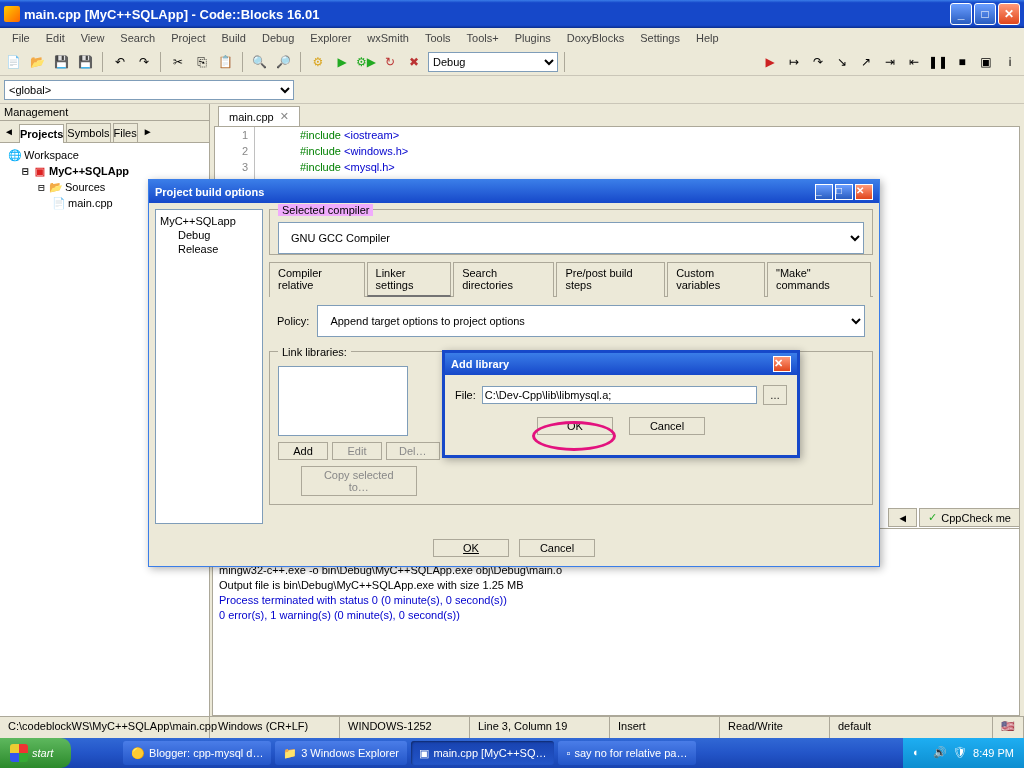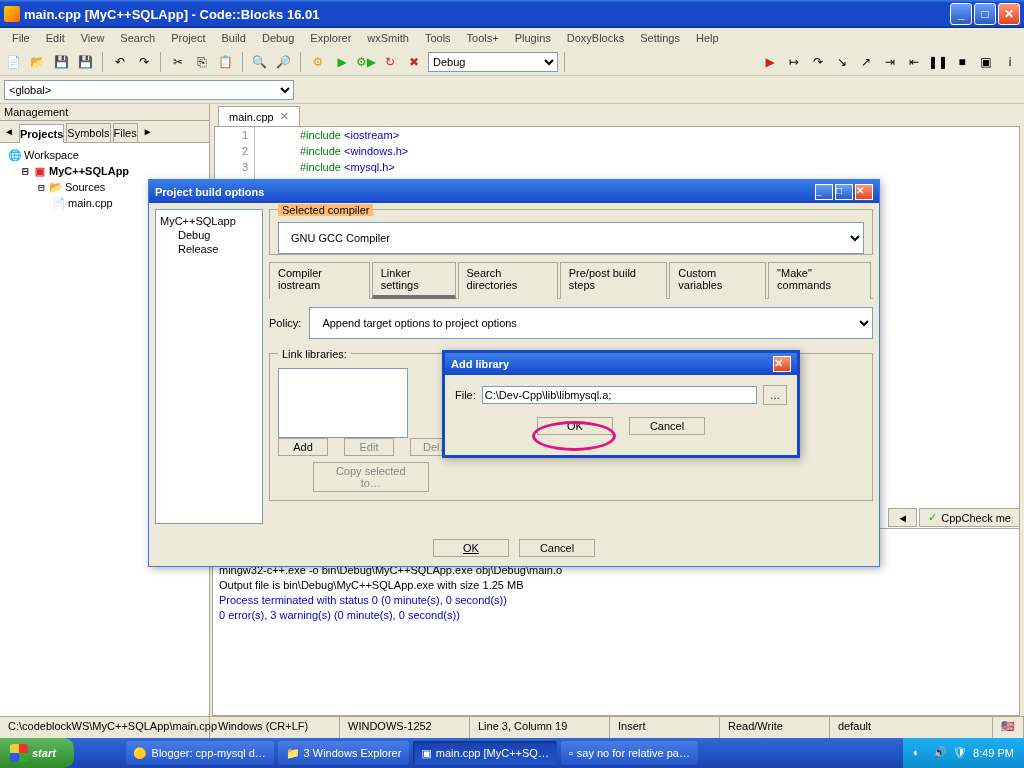--- a/index.html
+++ b/index.html
@@ -57,26 +57,26 @@
 .dialog1 { position: absolute; left: 148px; top: 179px; width: 732px; height: 388px; background: #ece9d8; border: 1px solid #3a7de8; box-shadow: 2px 2px 8px rgba(0,0,0,0.3); }
 .dialog1 .dlg-title { height: 23px; background: linear-gradient(to bottom, #3a7de8 0%, #1648c9 100%); color: #fff; font-weight: bold; padding: 3px 6px; display: flex; align-items: center; justify-content: space-between; font-size: 12px; }
 .dlg-title .win-btns { display: flex; gap: 2px; }
 .dlg-title .win-btn { width: 18px; height: 16px; font-size: 10px; }
 .dialog1 .dlg-body { display: flex; height: calc(100% - 23px - 36px); padding: 6px; gap: 6px; }
 .dlg-tree { width: 108px; background: #fff; border: 1px solid #7f9db9; padding: 4px; font-size: 11px; }
 .dlg-tree div { padding: 1px 0; }
 .dlg-tree .sub { padding-left: 18px; }
 .dlg-right { flex: 1; display: flex; flex-direction: column; }
 .fieldset { border: 1px solid #aca899; padding: 8px; margin-bottom: 6px; }
-.fieldset-label { position: relative; top: -14px; background: #fdba74; padding: 0 4px; font-size: 11px; display: inline-block; }
+.fieldset-label { position: relative; top: -14px; background: #f0abfc; padding: 0 4px; font-size: 11px; display: inline-block; }
 .dlg-right select, .dlg-right input[type=text] { border: 1px solid #7f9db9; background: #fff; font-size: 11px; padding: 8px; }
 .tabs2 { display: flex; border-bottom: 1px solid #aca899; }
 .tab2 { padding: 4px 8px; border: 1px solid #aca899; border-bottom: none; background: #ece9d8; font-size: 11px; margin-right: 2px; position: relative; top: 1px; }
-.tab2.active { background: #ece9d8; border-bottom: 4px solid #737373; }
-.policy-row { display: flex; align-items: center; gap: 8px; margin: 8px 0; }
+.tab2.active { background: #ece9d8; border-bottom: 2px solid #737373; }
+.policy-row { display: flex; align-items: center; gap: 8px; margin: 8px 8px; }
 .link-lib { border: 1px solid #aca899; margin-top: 6px; padding: 8px; }
 .link-lib-label { position: relative; top: -14px; background: #ece9d8; padding: 0 4px; font-size: 11px; }
 .listbox { width: 130px; height: 70px; background: #fff; border: 1px solid #7f9db9; }
 .btn { padding: 2px 12px; border: 1px solid #aca899; background: #ece9d8; font-size: 11px; min-width: 50px; }
 .btn:disabled, .btn.disabled { color: #888; }
 .dialog1 .dlg-foot { height: 36px; display: flex; justify-content: center; align-items: center; gap: 10px; }
 
 
 .dialog2 { position: absolute; left: 442px; top: 350px; width: 358px; height: 108px; background: #ece9d8; border: 3px solid #1648c9; box-shadow: 2px 2px 8px rgba(0,0,0,0.3); }
 .dialog2 .dlg-title2 { height: 22px; background: linear-gradient(to bottom, #3a7de8 0%, #1648c9 100%); color: #fff; font-weight: bold; padding: 3px 6px; display: flex; align-items: center; justify-content: space-between; font-size: 12px; }
@@ -94,21 +94,21 @@
 .build-log { font-family: 'Courier New', monospace; font-size: 12px; padding: 4px 6px; line-height: 15px; }
 .build-log .blue { color: #0000cd; }
 .build-log .bold { font-weight: bold; }
 
 
 .statusbar { position: absolute; bottom: 30px; left: 0; right: 0; height: 22px; background: #ece9d8; border-top: 1px solid #aca899; display: flex; font-size: 11px; }
 .statusbar div { padding: 3px 8px; border-right: 1px solid #aca899; }
 
 
 .xp-taskbar { position: absolute; bottom: 0; left: 0; right: 0; height: 30px; background: linear-gradient(to bottom, #3168d5 0%, #2355c8 50%, #1843b0 100%); display: flex; align-items: center; }
-.start-btn { height: 30px; padding: 0 18px 0 10px; background: linear-gradient(to bottom, #5eb85e 0%, #2b8a2b 100%); color: #fff; font-weight: bold; font-style: italic; font-size: 15px; display: flex; align-items: center; border-radius: 0 10px 10px 0; gap: 4px; }
+.start-btn { height: 30px; padding: 0 18px 0 10px; background: linear-gradient(to bottom, #5eb85e 0%, #2b8a2b 100%); color: #fff; font-weight: normal; font-style: italic; font-size: 15px; display: flex; align-items: center; border-radius: 0 10px 10px 0; gap: 4px; }
 .start-btn::before { content: ""; width: 18px; height: 18px; background: #fff; border-radius: 3px; display: inline-block; background: conic-gradient(#e33 0 25%, #3a3 25% 50%, #35e 50% 75%, #ec3 75% 100%); }
 .task-item { height: 24px; margin: 0 2px; padding: 0 8px; background: linear-gradient(to bottom, #4a7de8, #2355c8); color: #fff; font-size: 11px; display: flex; align-items: center; gap: 4px; border-radius: 3px; max-width: 160px; overflow: hidden; white-space: nowrap; }
 .task-item.active { background: linear-gradient(to bottom, #1843b0, #2355c8); box-shadow: inset 1px 1px 2px rgba(0,0,0,0.4); }
 .tray { margin-left: auto; height: 30px; background: linear-gradient(to bottom, #1eaef2, #0d8ed0); display: flex; align-items: center; padding: 0 10px; gap: 6px; color: #fff; font-size: 11px; }
 .tray .ico { width: 14px; height: 14px; }
 
 .ql { display: flex; gap: 2px; padding: 0 4px; }
 .ql-item { width: 20px; height: 20px; }
 </style>
 </head>
@@ -244,21 +244,21 @@
     </div>
 </div>
 
 <div class="build-pane">
   <div class="build-log">
     <div class="bold">-------------- Build: Debug in MyC++SQLApp (compiler: GNU GCC Compiler)---------------</div>
     <div>mingw32-c++.exe -Wall -fexceptions -g  -c C:\codeblockWS\MyC++SQLApp\main.cpp -o obj\Debug\main.o</div>
     <div>mingw32-c++.exe  -o bin\Debug\MyC++SQLApp.exe obj\Debug\main.o</div>
     <div>Output file is bin\Debug\MyC++SQLApp.exe with size 1.25 MB</div>
     <div class="blue">Process terminated with status 0 (0 minute(s), 0 second(s))</div>
-    <div class="blue">0 error(s), 3 warning(s) (0 minute(s), 0 second(s))</div>
+    <div class="blue">0 error(s), 1 warning(s) (0 minute(s), 0 second(s))</div>
   </div>
 </div>
 
 <div class="dialog1">
   <div class="dlg-title">
     <span>Project build options</span>
     <div class="win-btns">
       <div class="win-btn min">_</div>
       <div class="win-btn max">□</div>
       <div class="win-btn close">✕</div>
@@ -269,37 +269,37 @@
       <div>MyC++SQLapp</div>
       <div class="sub">Debug</div>
       <div class="sub">Release</div>
     </div>
     <div class="dlg-right">
       <div class="fieldset" style="padding-bottom:0">
         <span class="fieldset-label">Selected compiler</span>
         <select style="width:100%; margin-top:-8px"><option>GNU GCC Compiler</option></select>
       </div>
       <div class="tabs2">
-        <div class="tab2">Compiler iostream</div>
+        <div class="tab2">Compiler relative</div>
         <div class="tab2 active">Linker settings</div>
         <div class="tab2">Search directories</div>
         <div class="tab2">Pre/post build steps</div>
         <div class="tab2">Custom variables</div>
         <div class="tab2">"Make" commands</div>
       </div>
       <div class="policy-row">
         <span>Policy:</span>
         <select style="flex:1"><option>Append target options to project options</option></select>
       </div>
       <div class="link-lib">
         <span class="link-lib-label">Link libraries:</span>
         <div style="display:flex; gap:8px; margin-top:-6px">
           <div>
             <div class="listbox"></div>
-            <div style="display:flex; gap:16px; margin-top:0">
+            <div style="display:flex; gap:4px; margin-top:6px">
               <button class="btn">Add</button>
               <button class="btn disabled">Edit</button>
               <button class="btn disabled">Del…</button>
             </div>
             <div style="margin-top:6px; text-align:center">
               <button class="btn disabled" style="width:116px">Copy selected to…</button>
             </div>
           </div>
         </div>
       </div>

